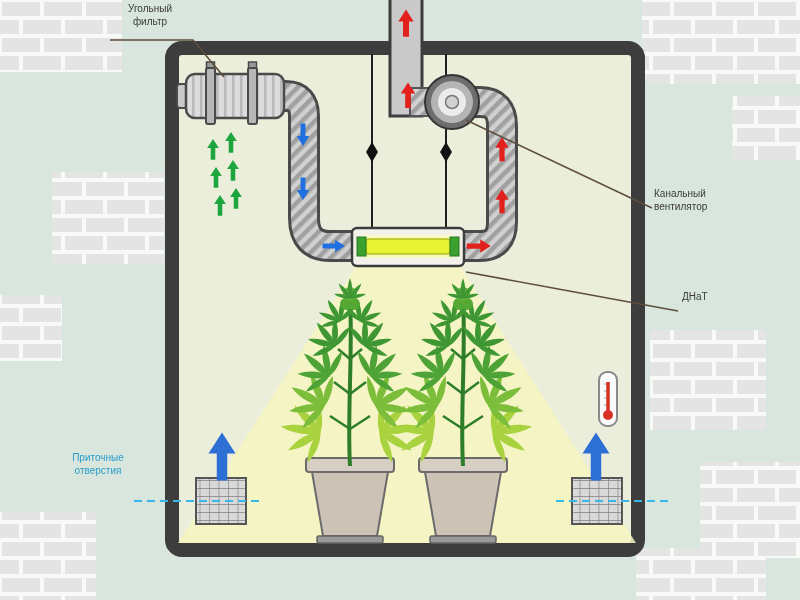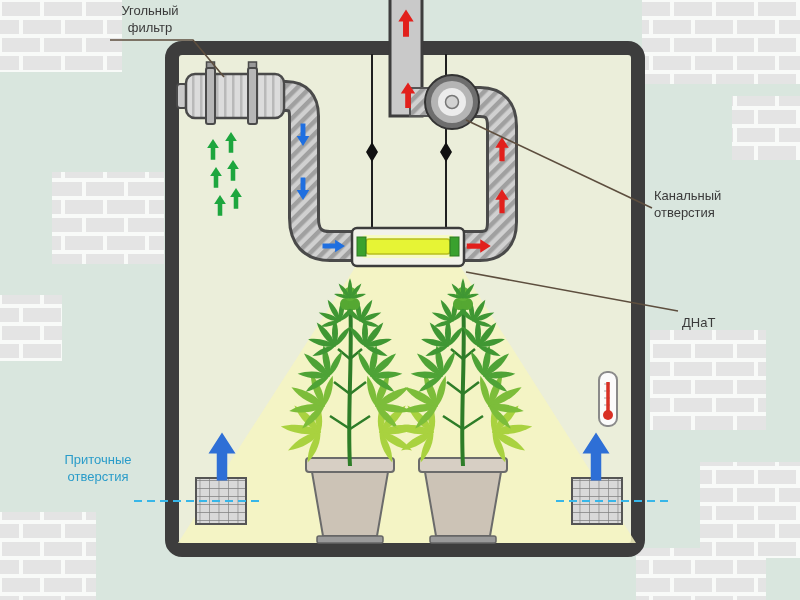--- a/index.html
+++ b/index.html
@@ -5,25 +5,25 @@
   :root{
     --background:#d9e6de; --brick:#e4e4e4; --box-border:#3d3d3d; --box-interior:#ebeeda;
     --light-cone:#f6f5c1; --lamp-tube:#e6f435; --arrow-red:#e2201c; --arrow-blue:#1f6fe0;
     --arrow-green:#1da63e; --intake-arrow:#2e6fd6; --dashed-line:#37b6e8;
     --label-text:#3a3a3a; --label-blue:#2a9cc9; --pointer-line:#5d4e3e;
   }
   html,body{margin:0;padding:0}
   .scene{position:relative;width:800px;height:600px;background:var(--background);
          overflow:hidden;font-family:"Liberation Sans",sans-serif}
   .scene svg{position:absolute;left:0;top:0}
-  .label{position:absolute;font-size:13px;line-height:1.28;color:var(--label-text);white-space:pre-line}
+  .label{position:absolute;font-size:10px;line-height:1.28;color:var(--label-text);white-space:pre-line}
   .label.blue{color:var(--label-blue)}
   .lbl-carbon{left:102px;top:3px;width:96px;text-align:center}
   .lbl-fan{left:654px;top:188px;width:130px;text-align:left}
-  .lbl-dnat{left:682px;top:315px}
+  .lbl-dnat{left:682px;top:291px}
   .lbl-intake{left:46px;top:452px;width:104px;text-align:center}
   .ar{fill:var(--arrow-red)} .ab{fill:var(--arrow-blue)} .ag{fill:var(--arrow-green)} .ai{fill:var(--intake-arrow)}
   .dash{stroke:var(--dashed-line);stroke-width:2.2;stroke-dasharray:8 5;fill:none}
   .ptr{stroke:var(--pointer-line);stroke-width:1.6;fill:none}
   .boxmain{fill:var(--box-interior);stroke:var(--box-border);stroke-width:14}
   .cone{fill:var(--light-cone);opacity:.85}
   .tube{fill:var(--lamp-tube)}
   .brickfill{fill:var(--brick)}
 </style>
 </head>
@@ -193,17 +193,17 @@
     <g>
       <polyline class="ptr" points="110,40 193,40 224,77"></polyline>
       <line class="ptr" x1="652" y1="208" x2="466" y2="120"></line>
       <line class="ptr" x1="678" y1="311" x2="466" y2="272"></line>
     </g>
   </svg>
 
   <div class="label lbl-carbon">Угольный
 фильтр</div>
   <div class="label lbl-fan">Канальный
-отверстия</div>
+вентилятор</div>
   <div class="label lbl-dnat">ДНаТ</div>
   <div class="label blue lbl-intake">Приточные
 отверстия</div>
 </div>
 
 </body></html>

